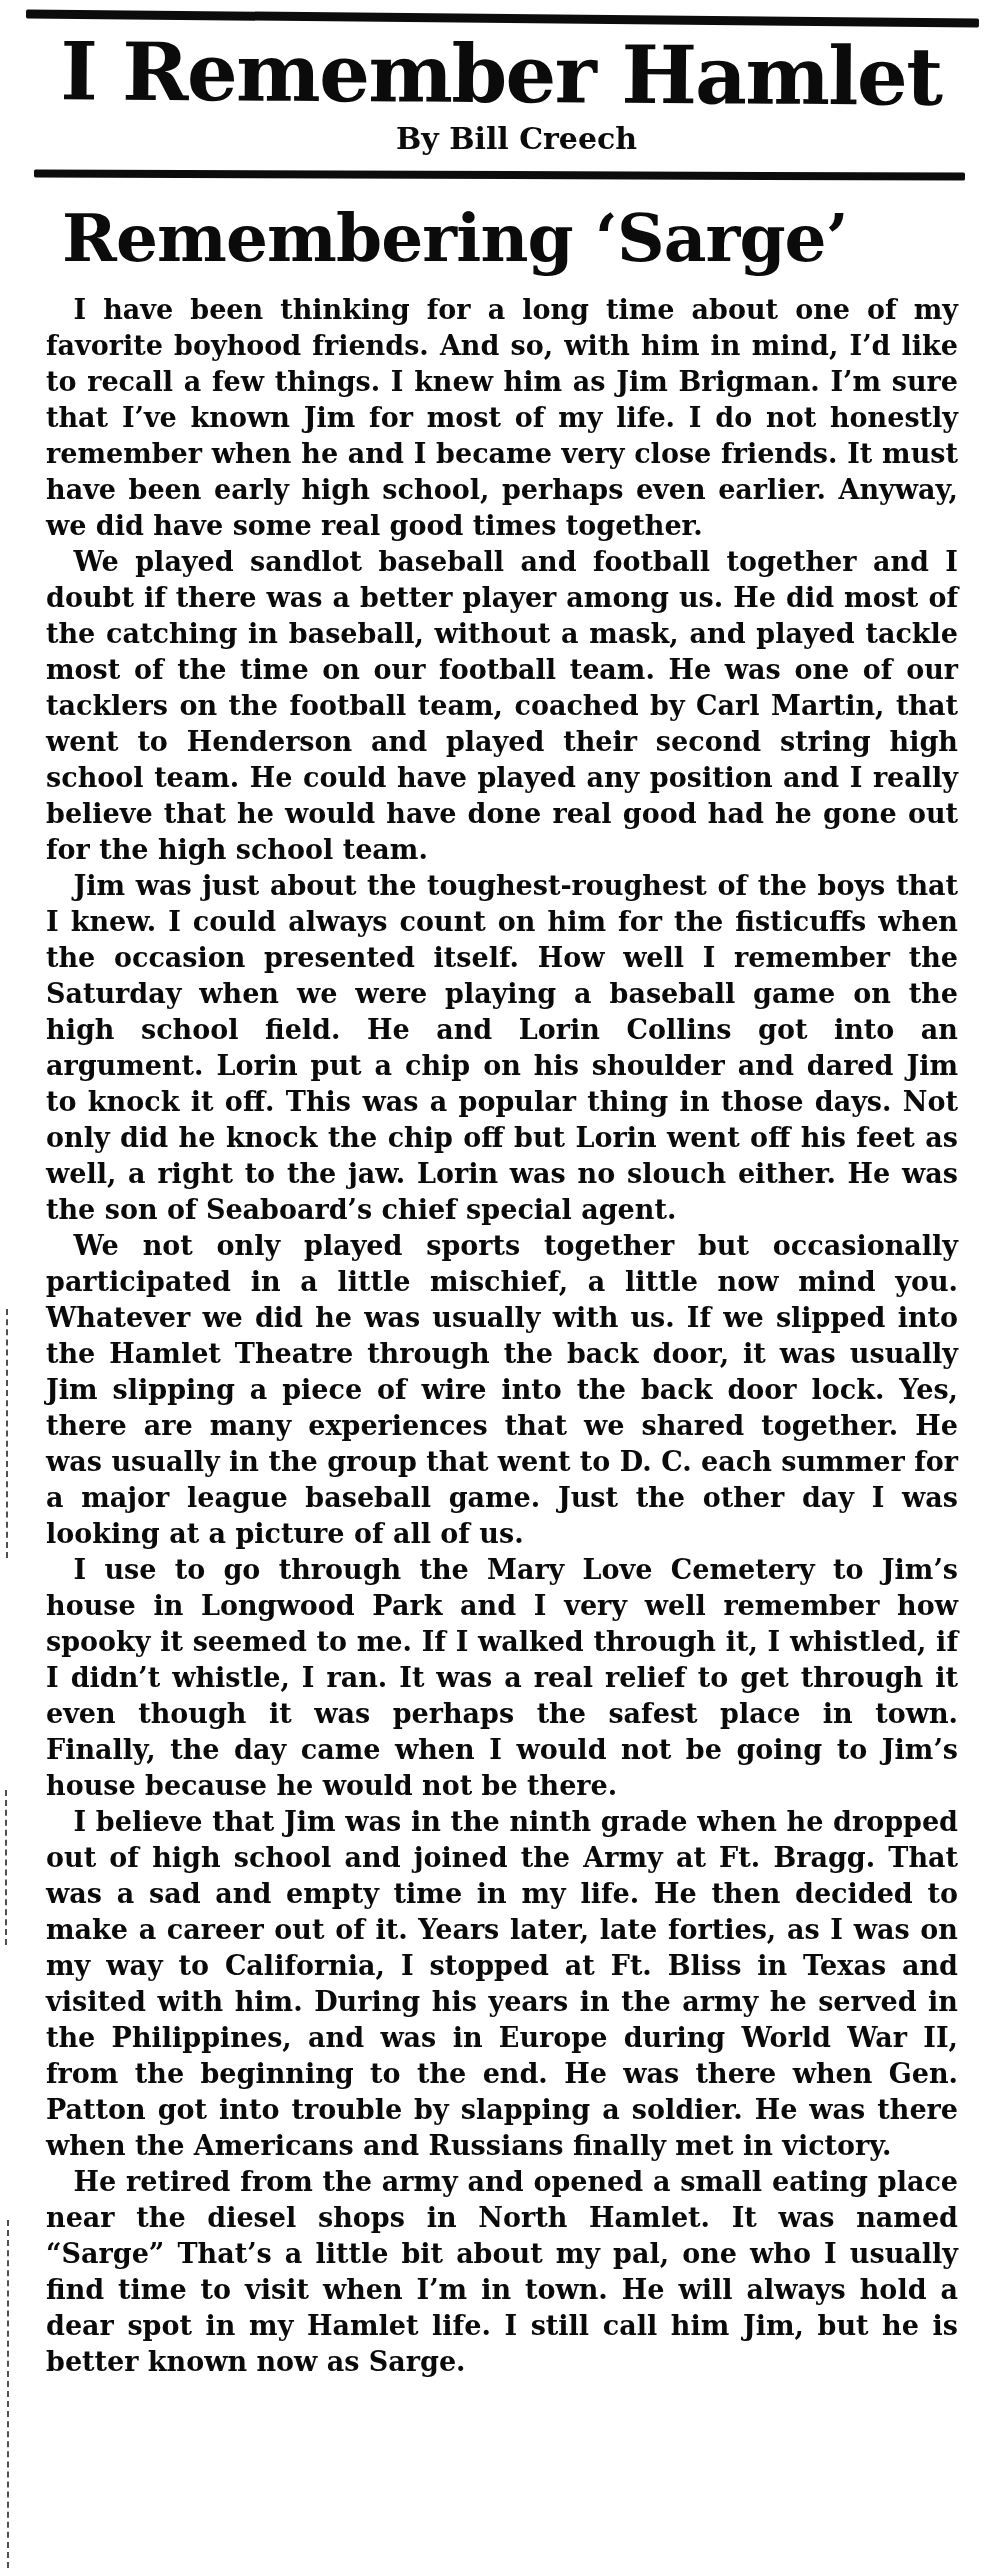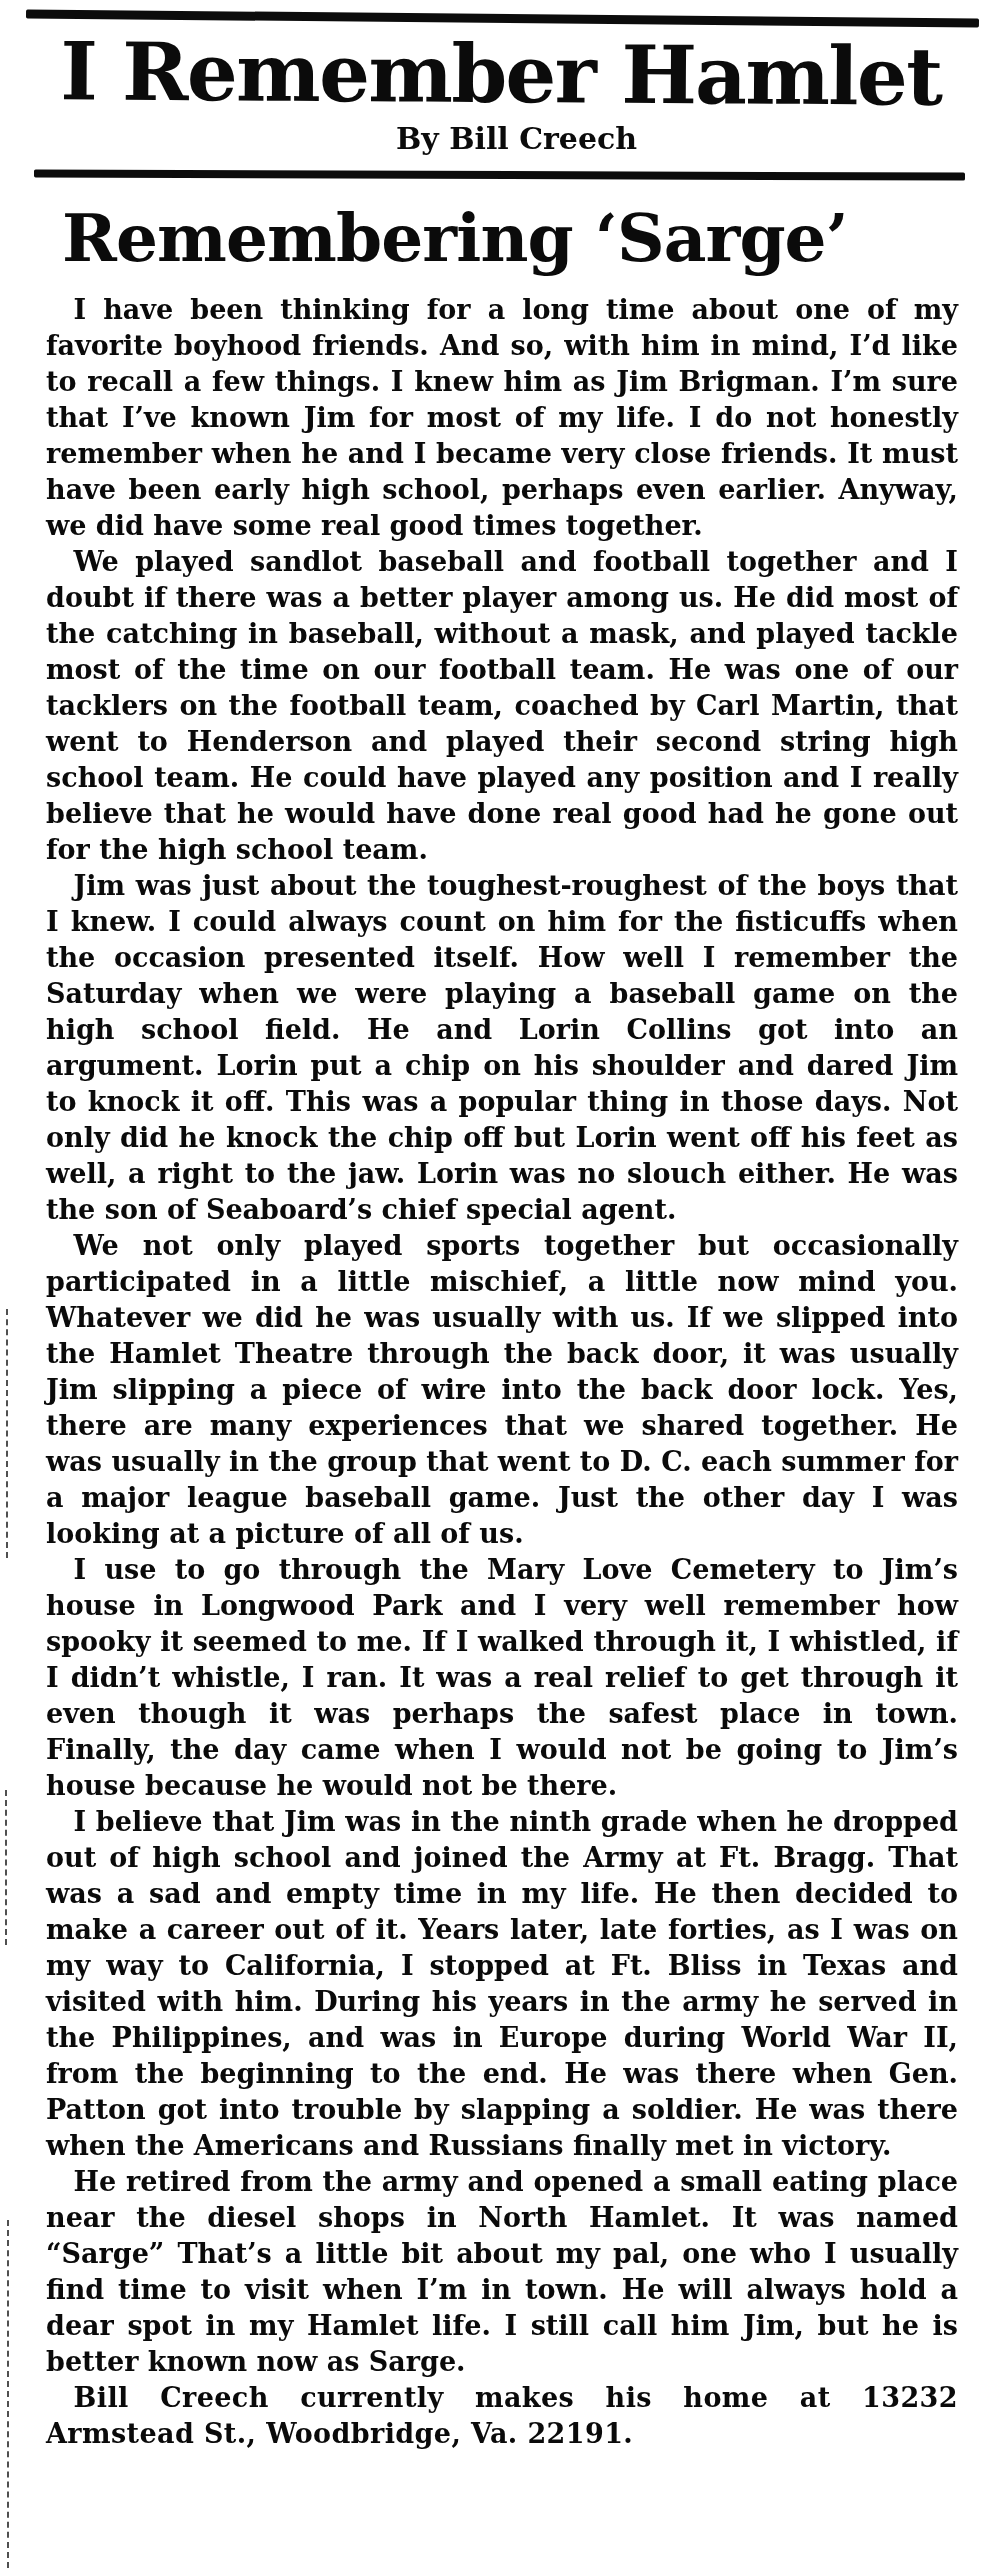--- a/index.html
+++ b/index.html
@@ -99,21 +99,20 @@
   <h2 class="section-heading">Remembering ‘Sarge’</h2>
 
   <div class="body-text">
     <p>I have been thinking for a long time about one of my favorite boyhood friends. And so, with him in mind, I’d like to recall a few things. I knew him as Jim Brigman. I’m sure that I’ve known Jim for most of my life. I do not honestly remember when he and I became very close friends. It must have been early high school, perhaps even earlier. Anyway, we did have some real good times together.</p>
     <p>We played sandlot baseball and football together and I doubt if there was a better player among us. He did most of the catching in baseball, without a mask, and played tackle most of the time on our football team. He was one of our tacklers on the football team, coached by Carl Martin, that went to Henderson and played their second string high school team. He could have played any position and I really believe that he would have done real good had he gone out for the high school team.</p>
     <p>Jim was just about the toughest-roughest of the boys that I knew. I could always count on him for the fisticuffs when the occasion presented itself. How well I remember the Saturday when we were playing a baseball game on the high school field. He and Lorin Collins got into an argument. Lorin put a chip on his shoulder and dared Jim to knock it off. This was a popular thing in those days. Not only did he knock the chip off but Lorin went off his feet as well, a right to the jaw. Lorin was no slouch either. He was the son of Seaboard’s chief special agent.</p>
     <p>We not only played sports together but occasionally participated in a little mischief, a little now mind you. Whatever we did he was usually with us. If we slipped into the Hamlet Theatre through the back door, it was usually Jim slipping a piece of wire into the back door lock. Yes, there are many experiences that we shared together. He was usually in the group that went to D. C. each summer for a major league baseball game. Just the other day I was looking at a picture of all of us.</p>
     <p>I use to go through the Mary Love Cemetery to Jim’s house in Longwood Park and I very well remember how spooky it seemed to me. If I walked through it, I whistled, if I didn’t whistle, I ran. It was a real relief to get through it even though it was perhaps the safest place in town. Finally, the day came when I would not be going to Jim’s house because he would not be there.</p>
     <p>I believe that Jim was in the ninth grade when he dropped out of high school and joined the Army at Ft. Bragg. That was a sad and empty time in my life. He then decided to make a career out of it. Years later, late forties, as I was on my way to California, I stopped at Ft. Bliss in Texas and visited with him. During his years in the army he served in the Philippines, and was in Europe during World War II, from the beginning to the end. He was there when Gen. Patton got into trouble by slapping a soldier. He was there when the Americans and Russians finally met in victory.</p>
     <p>He retired from the army and opened a small eating place near the diesel shops in North Hamlet. It was named “Sarge” That’s a little bit about my pal, one who I usually find time to visit when I’m in town. He will always hold a dear spot in my Hamlet life. I still call him Jim, but he is better known now as Sarge.</p>
-    <p class="footer-note">Bill Creech currently makes his home at 13232 Armstead St., Woodbridge, Va. 22191.</p>
   </div>
 
   <div class="scan-dashes dash-1"></div>
   <div class="scan-dashes dash-2"></div>
   <div class="scan-dashes dash-3"></div>
 
 </div>
 
 
 </body></html>

